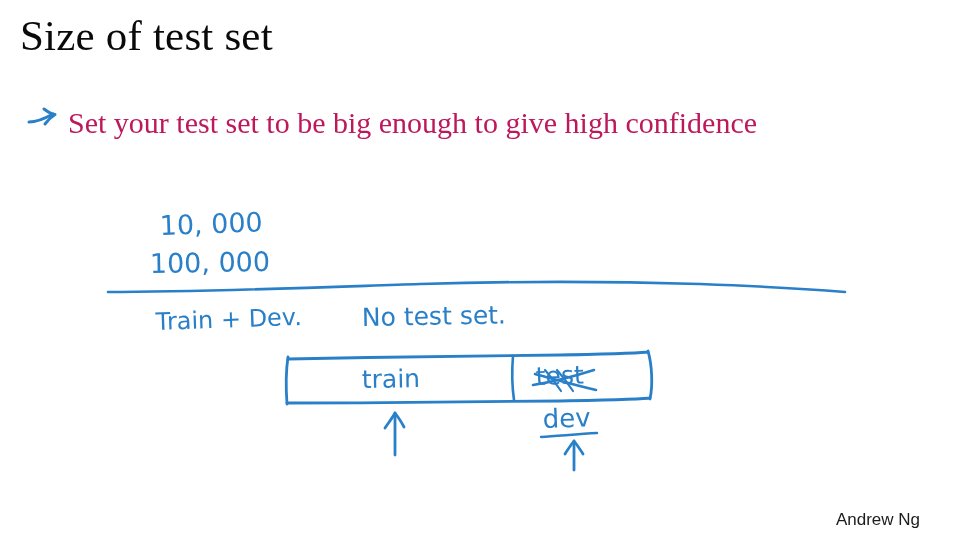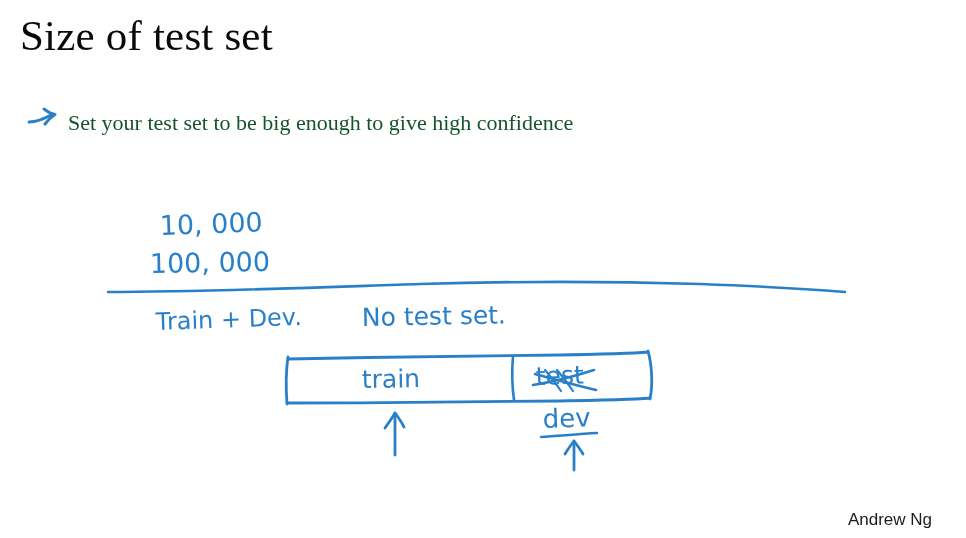--- a/index.html
+++ b/index.html
@@ -31,38 +31,38 @@
   }
 
   #bullet-block {
     position: absolute;
     left: 68px;
     top: 94px;
     width: 880px;
   }
   .bullet-line {
     font-family: "Liberation Serif", "DejaVu Serif", serif;
-    font-size: 22px;
+    font-size: 30px;
     line-height: 58px;
-    color: #14532d;
+    color: #be185d;
     white-space: nowrap;
   }
 
   
   #bullet-arrow-icon {
     position: absolute;
     left: 26px;
     top: 104px;
     width: 40px;
     height: 30px;
   }
 
   #footer-credit {
     position: absolute;
-    right: 18px;
+    right: 30px;
     bottom: 8px;
     font-family: "Liberation Sans", "DejaVu Sans", sans-serif;
     font-size: 17px;
     color: #1c1c1c;
   }
 
   
   #ink-layer {
     position: absolute;
     left: 0;

